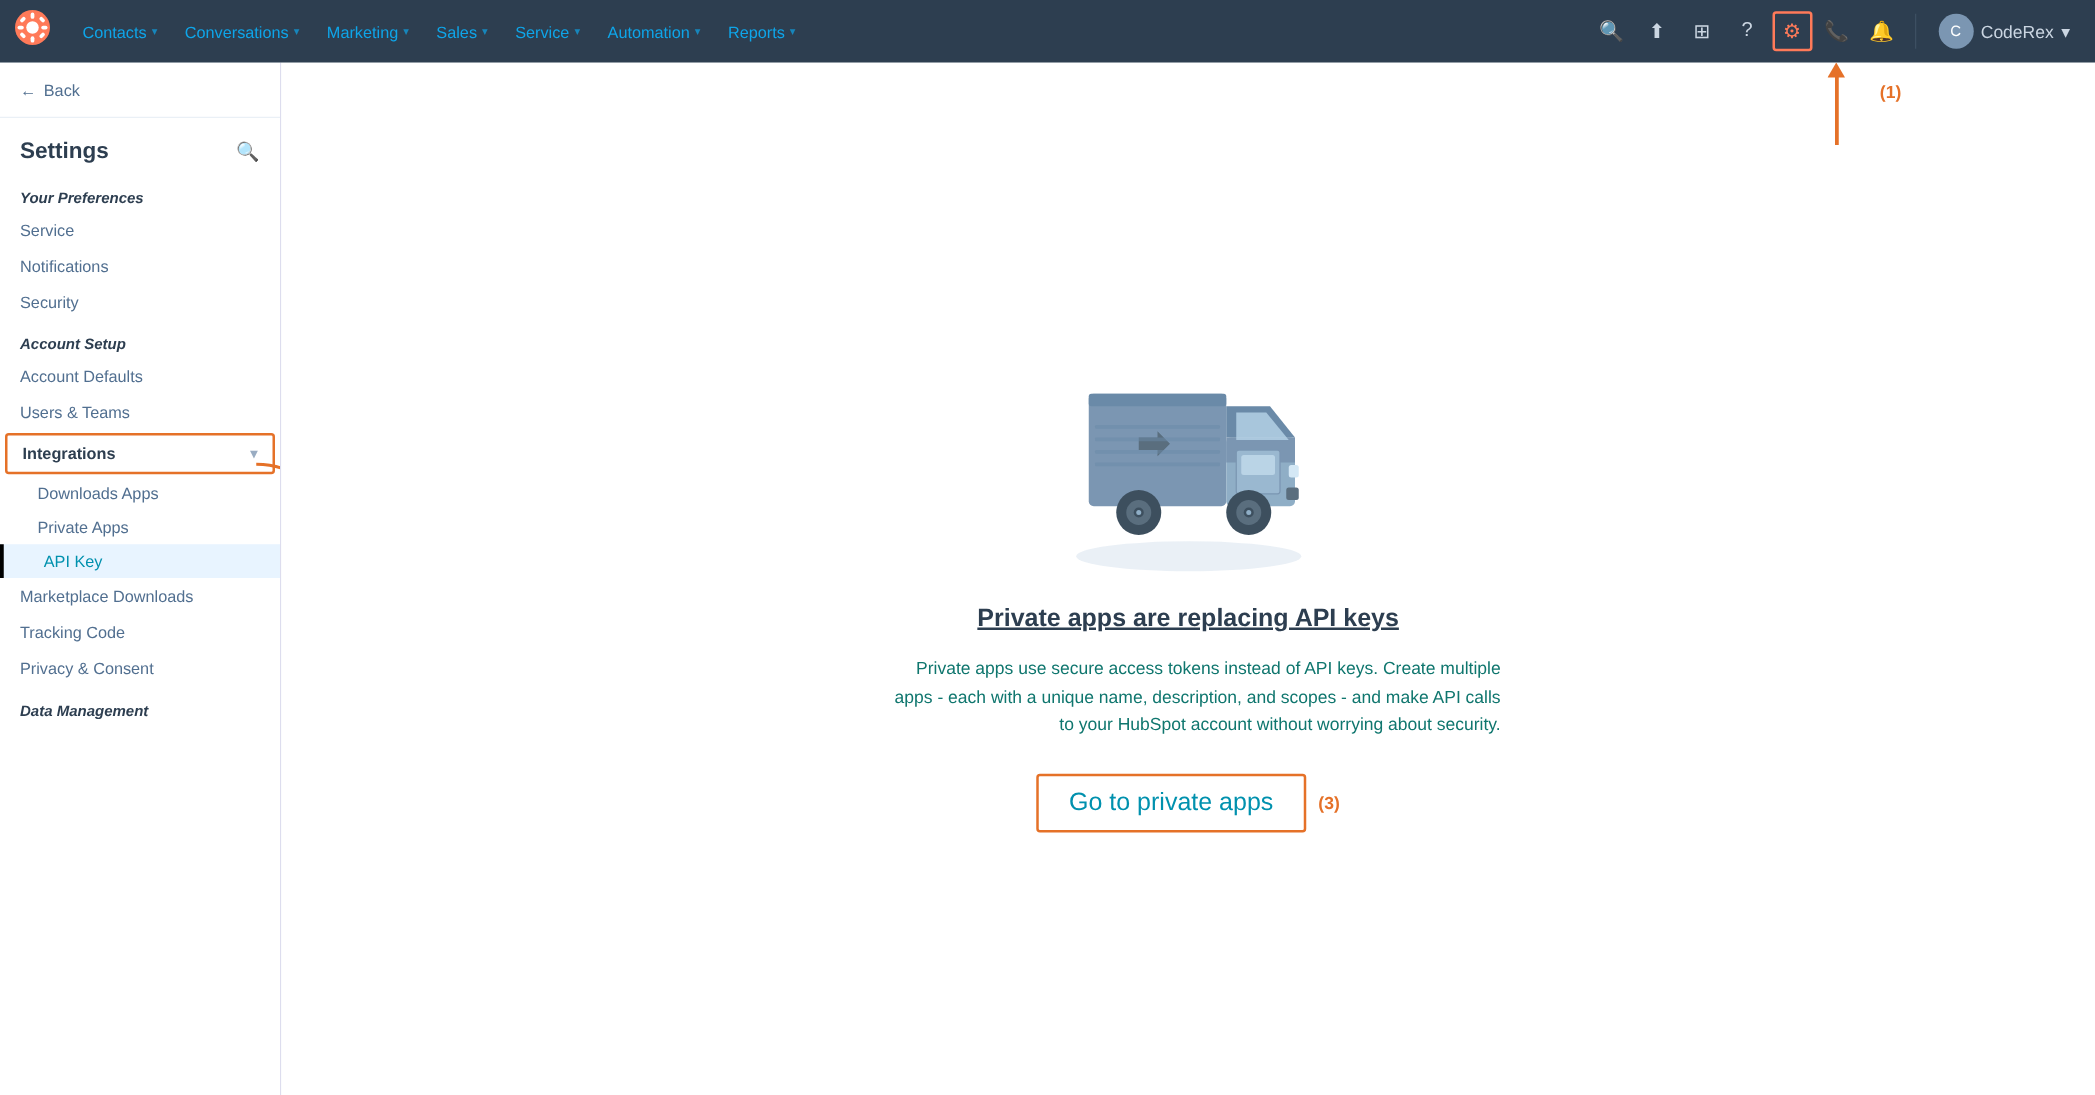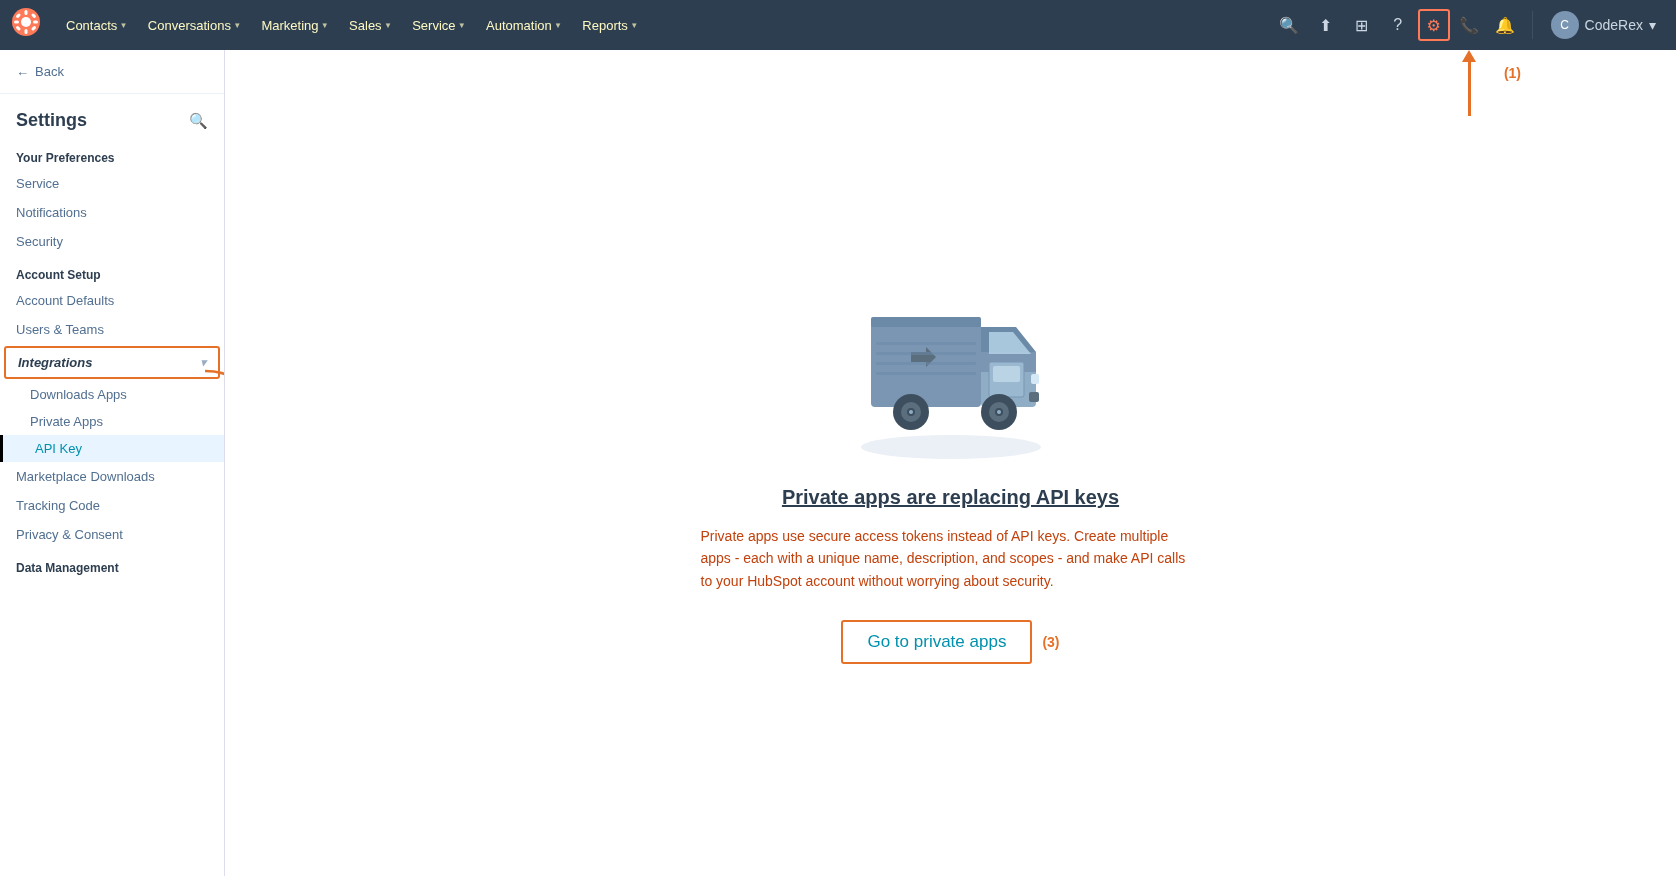--- a/index.html
+++ b/index.html
@@ -21,21 +21,21 @@
       font-size: 22px;
       font-weight: bold;
     }
     .top-nav-links {
       display: flex;
       align-items: center;
       flex: 1;
       gap: 2px;
     }
     .top-nav-link {
-      color: #fef9c3;
+      color: #0ea5e9;
       padding: 6px 10px;
       border-radius: 3px;
       cursor: pointer;
       font-size: 13px;
       display: flex;
       align-items: center;
       gap: 4px;
       white-space: nowrap;
       justify-content: center;
     }
@@ -126,20 +126,21 @@
       cursor: pointer;
       font-size: 15px;
     }
     .sidebar-section-header {
       padding: 12px 16px 4px;
       font-size: 12px;
       font-weight: 700;
       color: #2d3e50;
       text-transform: none;
       letter-spacing: 0;
+      font-style: italic;
     }
     .sidebar-item {
       padding: 7px 16px;
       color: #516f90;
       font-size: 13px;
       cursor: pointer;
       display: flex;
       align-items: center;
       justify-content: space-between;
     }
@@ -185,34 +186,34 @@
       font-size: 20px;
       font-weight: 700;
       color: #2d3e50;
       margin-bottom: 16px;
       text-align: center;
       text-decoration: underline;
     }
 
     .content-description {
       font-size: 14px;
-      color: #c2410c;
-      text-align: left;
+      color: #0f766e;
+      text-align: right;
       max-width: 500px;
       line-height: 1.6;
       margin-bottom: 28px;
     }
 
     .cta-button {
       border: 2px solid #e57128;
       color: #0091ae;
       background: transparent;
       padding: 10px 24px;
       border-radius: 3px;
-      font-size: 17px;
+      font-size: 20px;
       font-weight: 500;
       cursor: pointer;
       position: relative;
     }
 
     
     .arrow-up {
       position: fixed;
       top: 50px;
       right: 200px;
@@ -356,21 +357,21 @@
     </div>
 
     <div class="sidebar-section-header">Account Setup</div>
     <div class="sidebar-item">
       <span>Account Defaults</span>
     </div>
     <div class="sidebar-item">
       <span>Users &amp; Teams</span>
     </div>
 
-    <div style="position:relative; margin: 2px 4px; font-style: italic;">
+    <div style="position:relative; margin: 2px 4px;">
       <div class="sidebar-item parent-active" style="margin:0; padding: 7px 12px;">
         <span>Integrations</span>
         <span class="chevron-icon">▾</span>
       </div>
 
       <svg style="position:absolute; right:-60px; top:20px; pointer-events:none; z-index:50; overflow:visible;" width="80" height="70">
         <path d="M 5 5 Q 50 5 60 55" stroke="#e57128" stroke-width="2.5" fill="none" marker-end="url(#arrowhead2)"></path>
         <defs>
           <marker id="arrowhead2" markerWidth="8" markerHeight="6" refX="6" refY="3" orient="auto">
             <polygon points="0 0, 8 3, 0 6" fill="#e57128"></polygon>

